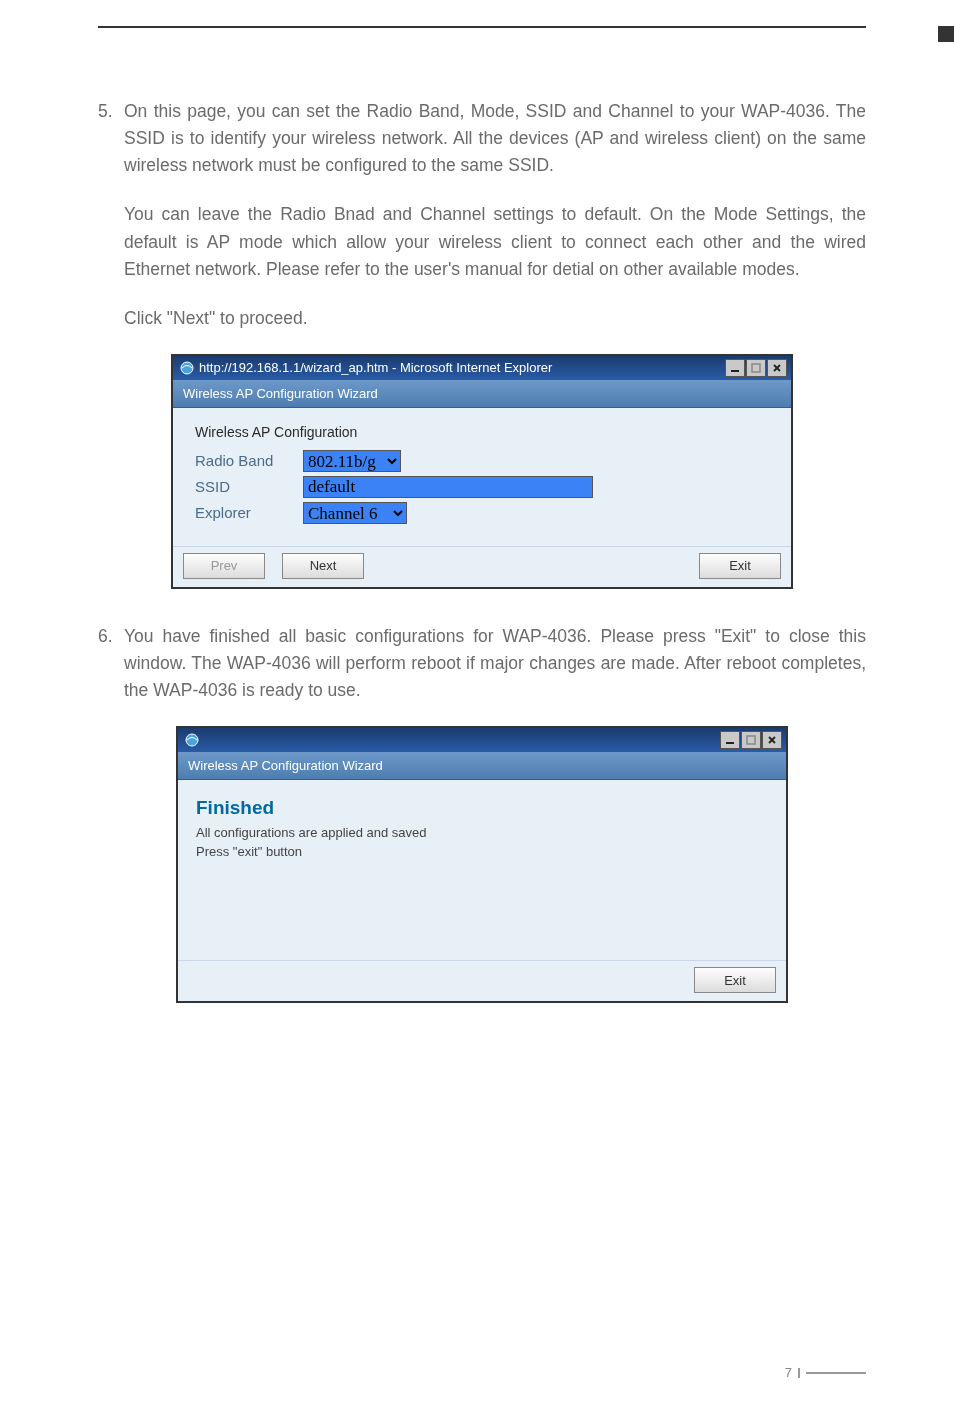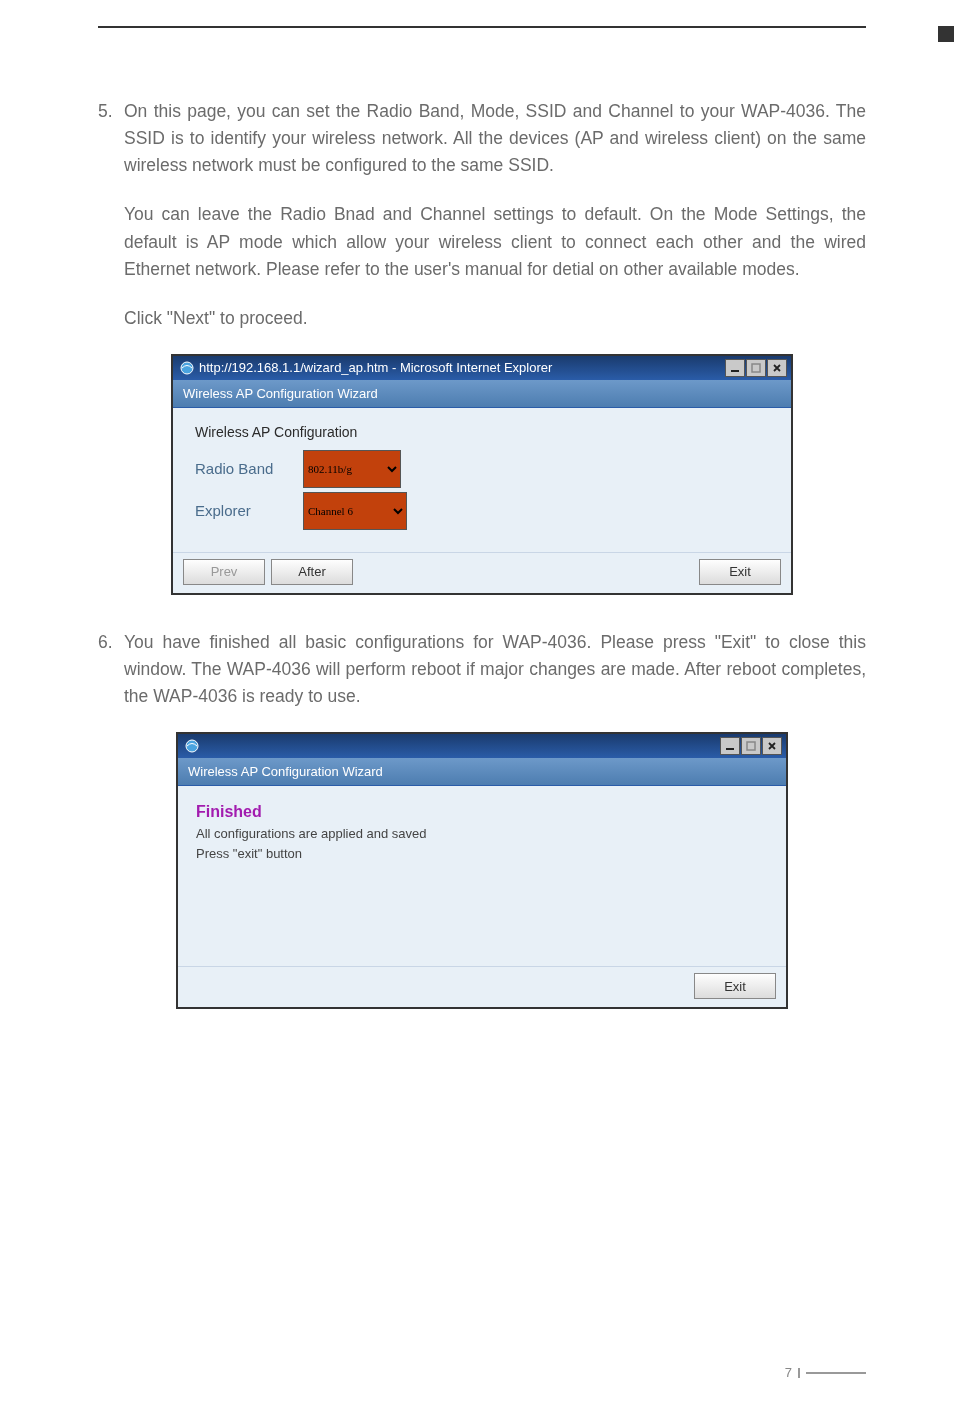--- a/index.html
+++ b/index.html
@@ -15,33 +15,33 @@
 .ie-icon{display:inline-flex;align-items:center;gap:4px}
 .ie-icon svg{width:16px;height:16px}
 .winbtns{display:flex;gap:1px}
 .winbtn{width:18px;height:16px;background:#c9c9c9;border:1px solid #555;font-size:11px;line-height:12px;text-align:center;font-family:Arial;font-weight:bold;color:#222;display:flex;align-items:center;justify-content:center}
 .winbtn svg{width:10px;height:10px}
 .subheader{background:linear-gradient(#6d99c9,#4d7db0);color:#fff;font-weight:normal;font-size:13px;padding:6px 10px;border-bottom:1px solid #2a5ca8}
 .content{background:#e8f0f7;padding:14px 14px 18px}
 .sectitle{font-weight:normal;color:#2b2b2b;font-size:14px;margin:2px 0 10px 8px}
 .formrow{display:flex;align-items:center;margin:4px 0;padding-left:8px}
 .lbl{width:108px;color:#4a6c8c;font-size:15px}
-select,input[type=text]{font-family:Tahoma;font-size:11px;border:1px solid #555;background:#c2410c;height:38px;box-sizing:border-box}
+select,input[type=text]{font-family:Tahoma;font-size:17px;border:1px solid #555;background:#3b82f6;height:22px;box-sizing:border-box}
 input[type=text]{padding:1px 4px}
 .w1{width:98px}
 .w2{width:84px}
 .w3{width:290px}
 .w4{width:104px}
-.btnrow{background:#e8f0f7;display:flex;padding:6px 10px 8px;gap:6px;border-top:1px solid #c9d6e6}
+.btnrow{background:#e8f0f7;display:flex;padding:6px 10px 8px;gap:17px;border-top:1px solid #c9d6e6}
 .btn{width:80px;height:24px;background:linear-gradient(#fefefe,#dcdcdc);border:1px solid #888;font-size:13px;cursor:pointer;display:flex;align-items:center;justify-content:center;color:#333}
 .btn.gray{color:#999}
 .spacer{flex:1}
 .finbody{height:148px}
 .fintext{color:#444;font-size:13px;line-height:1.5;padding-left:4px}
-.fintext b{color:#a21caf;font-size:16px}
+.fintext b{color:#0369a1;font-size:19px}
 .footer{position:absolute;bottom:32px;right:88px;display:flex;align-items:center;gap:6px;color:#888;font-size:13px}
 .footer .line{width:60px;height:2px;background:#999}
 .footer .tick{width:2px;height:10px;background:#999}
 </style>
 </head>
 <body>
 
 <div class="page">
   <div class="topline"></div>
 
@@ -81,27 +81,31 @@
       </span>
     </div>
     <div class="subheader">Wireless AP Configuration Wizard</div>
     <div class="content">
       <div class="sectitle">Wireless AP Configuration</div>
       <div class="formrow">
         <div class="lbl">Radio Band</div>
         <select class="w1"><option>802.11b/g</option></select>
       </div>
       <div class="formrow">
+        <div class="lbl">SSID</div>
+        <input type="text" class="w3" value="default" style="">
+      </div>
+      <div class="formrow">
         <div class="lbl">Explorer</div>
         <select class="w4"><option>Channel 6</option></select>
       </div>
     </div>
     <div class="btnrow">
       <div class="btn gray">Prev</div>
-      <div class="btn">After</div>
+      <div class="btn">Next</div>
       <div class="spacer"></div>
       <div class="btn">Exit</div>
     </div>
   </div>
 
   <div class="body-text">
     <div class="para">
       <span class="num">6.</span><span>You have finished all basic configurations for WAP-4036. Please press "Exit" to close this window. The WAP-4036 will perform reboot if major changes are made. After reboot completes, the WAP-4036 is ready to use.</span>
     </div>
   </div>

